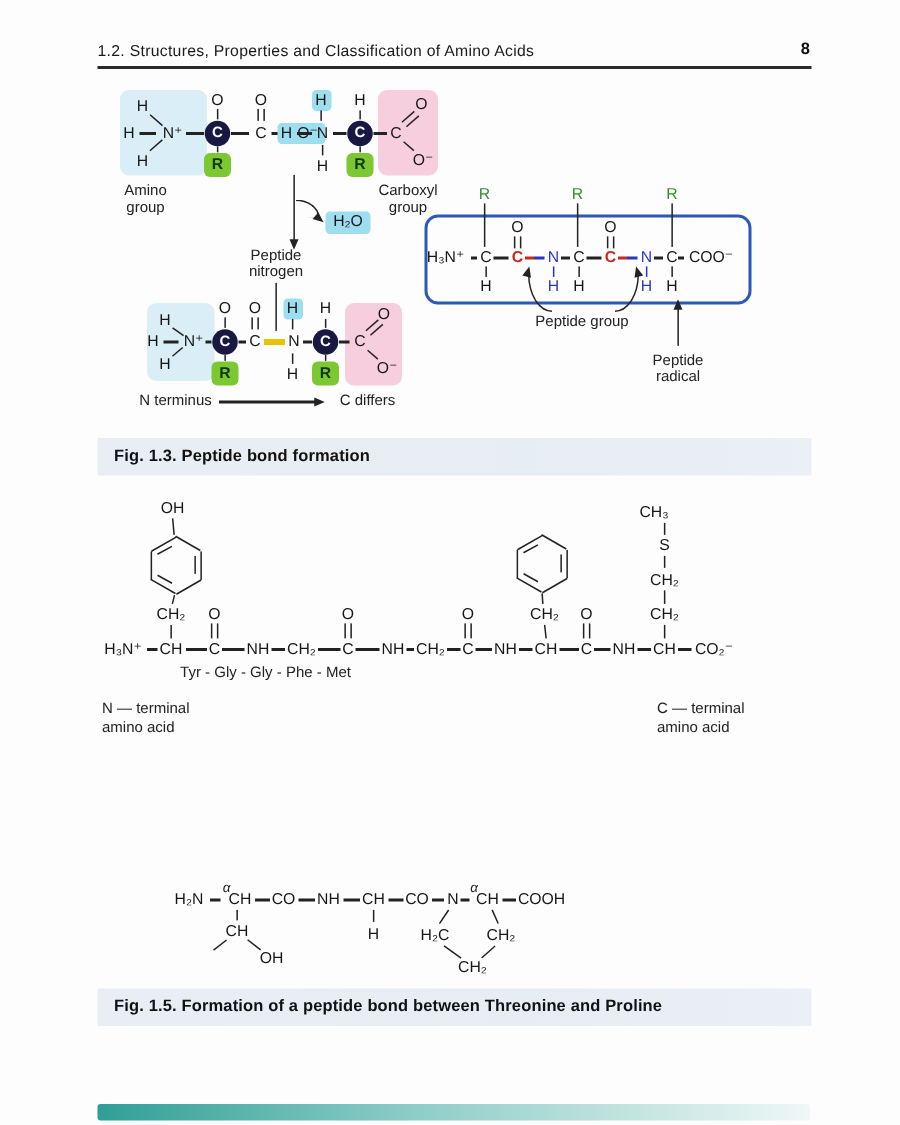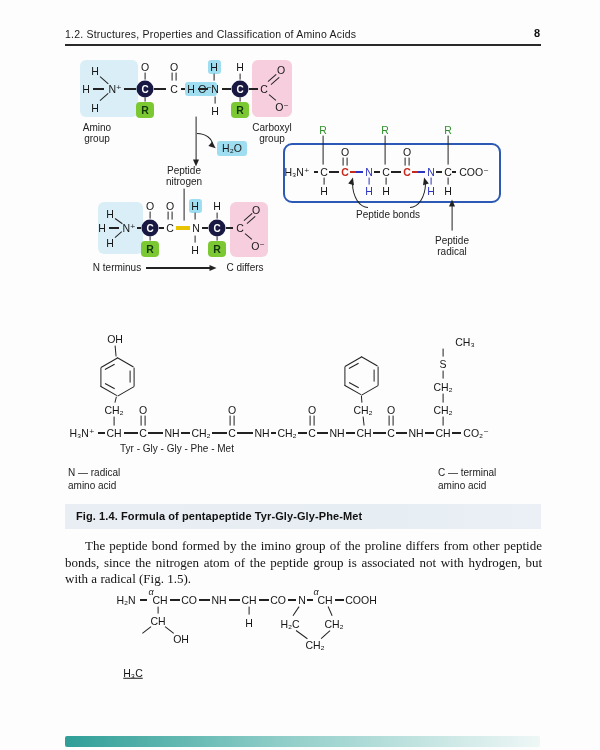--- a/index.html
+++ b/index.html
@@ -199,21 +199,21 @@
       <div class="t " style="left: 324px; top: 191px;">H</div>
       <div class="ln " style="left: 324px; top: 177.4px; width: 7px; height: 1.2px; transform: rotate(90deg);"></div>
       <div class="t " style="left: 386px; top: 191px;">H</div>
       <div class="ln " style="left: 386px; top: 177.4px; width: 7px; height: 1.2px; transform: rotate(90deg);"></div>
       <div class="t " style="left: 448px; top: 191px;">H</div>
       <div class="ln " style="left: 448px; top: 177.4px; width: 7px; height: 1.2px; transform: rotate(90deg);"></div>
       <div class="t bluet" style="left: 369px; top: 191px;">H</div>
       <div class="ln blueln" style="left: 369px; top: 177.4px; width: 7px; height: 1.2px; transform: rotate(90deg);"></div>
       <div class="t bluet" style="left: 431px; top: 191px;">H</div>
       <div class="ln blueln" style="left: 431px; top: 177.4px; width: 7px; height: 1.2px; transform: rotate(90deg);"></div>
-      <div class="t small" style="left: 388px; top: 215px;">Peptide bonds</div>
+      <div class="t small" style="left: 388px; top: 215px;">Peptide group</div>
       <div class="arc arc-bl" style="left: 352px; top: 183px; width: 15px; height: 24px;"></div>
       <div class="tri" style="left: 352px; top: 181px; transform: translate(-50%, -50%) rotate(-75deg);"></div>
       <div class="arc arc-br" style="left: 410px; top: 183px; width: 15px; height: 24px;"></div>
       <div class="tri" style="left: 425px; top: 181px; transform: translate(-50%, -50%) rotate(-105deg);"></div>
       <div class="ln " style="left: 452px; top: 204.4px; width: 26px; height: 1.2px; transform: rotate(90deg);"></div>
       <div class="tri" style="left: 452px; top: 203px; transform: translate(-50%, -50%) rotate(-90deg);"></div>
       <div class="t small" style="left: 452px; top: 241px;">Peptide</div>
       <div class="t small" style="left: 452px; top: 252px;">radical</div>
     </div>
   <div id="fig14" class="diagram">
@@ -277,30 +277,30 @@
       <div class="ln " style="left: 362px; top: 402.4px; width: 7.01783px; height: 1.2px; transform: rotate(-94.0856deg);"></div>
       <div class="ln " style="left: 361px; top: 356.4px; width: 19.0394px; height: 1.2px; transform: rotate(29.9315deg);"></div>
       <div class="ln " style="left: 377.5px; top: 365.9px; width: 19px; height: 1.2px; transform: rotate(90deg);"></div>
       <div class="ln " style="left: 377.5px; top: 384.9px; width: 19.0394px; height: 1.2px; transform: rotate(150.068deg);"></div>
       <div class="ln " style="left: 361px; top: 394.4px; width: 19.0394px; height: 1.2px; transform: rotate(-150.068deg);"></div>
       <div class="ln " style="left: 344.5px; top: 384.9px; width: 19px; height: 1.2px; transform: rotate(-90deg);"></div>
       <div class="ln " style="left: 344.5px; top: 365.9px; width: 19.0394px; height: 1.2px; transform: rotate(-29.9315deg);"></div>
       <div class="ln " style="left: 374px; top: 369.4px; width: 12px; height: 1.2px; transform: rotate(90deg);"></div>
       <div class="ln " style="left: 349px; top: 368.4px; width: 11.4127px; height: 1.2px; transform: rotate(-28.8108deg);"></div>
       <div class="ln " style="left: 349px; top: 382.4px; width: 11.4127px; height: 1.2px; transform: rotate(28.8108deg);"></div>
-      <div class="t " style="left: 465px; top: 342px;">CH₃</div>
+      <div class="t " style="left: 436px; top: 342px;">CH₃</div>
       <div class="ln " style="left: 443px; top: 348.4px; width: 8px; height: 1.2px; transform: rotate(90deg);"></div>
       <div class="t " style="left: 443px; top: 364px;">S</div>
       <div class="ln " style="left: 443px; top: 370.4px; width: 8px; height: 1.2px; transform: rotate(90deg);"></div>
       <div class="t " style="left: 443px; top: 387px;">CH₂</div>
       <div class="ln " style="left: 443px; top: 393.4px; width: 9px; height: 1.2px; transform: rotate(90deg);"></div>
       <div class="t " style="left: 443px; top: 410px;">CH₂</div>
       <div class="ln " style="left: 443px; top: 416.4px; width: 9px; height: 1.2px; transform: rotate(90deg);"></div>
       <div class="t small" style="left: 177px; top: 449px;">Tyr - Gly - Gly - Phe - Met</div>
-      <div class="t small left" style="left: 68px; top: 473px;">N — radical</div>
+      <div class="t small left" style="left: 68px; top: 473px;">N — terminal</div>
       <div class="t small left" style="left: 68px; top: 486px;">amino acid</div>
       <div class="t small left" style="left: 438px; top: 473px;">C — terminal</div>
       <div class="t small left" style="left: 438px; top: 486px;">amino acid</div>
     </div>
   <div id="fig15" class="diagram">
       <div class="t " style="left: 126px; top: 600px;">H₂N</div>
       <div class="ln " style="left: 140px; top: 599.4px; width: 7px; height: 1.2px; transform: rotate(0deg);"></div>
       <div class="t alpha" style="left: 151px; top: 592px;">α</div>
       <div class="t " style="left: 160px; top: 600px;">CH</div>
       <div class="ln " style="left: 170px; top: 599.4px; width: 10px; height: 1.2px; transform: rotate(0deg);"></div>
@@ -328,20 +328,22 @@
       <div class="t " style="left: 249px; top: 623px;">H</div>
       <div class="ln " style="left: 299px; top: 606.4px; width: 10.8167px; height: 1.2px; transform: rotate(123.69deg);"></div>
       <div class="t " style="left: 290px; top: 624px;">H₂C</div>
       <div class="ln " style="left: 328px; top: 606.4px; width: 9.84886px; height: 1.2px; transform: rotate(66.0375deg);"></div>
       <div class="t " style="left: 334px; top: 624px;">CH₂</div>
       <div class="ln " style="left: 296px; top: 630.4px; width: 13.6015px; height: 1.2px; transform: rotate(36.0274deg);"></div>
       <div class="ln " style="left: 330px; top: 630.4px; width: 12.0416px; height: 1.2px; transform: rotate(138.366deg);"></div>
       <div class="t " style="left: 315px; top: 645px;">CH₂</div>
     </div>
 
-  <div class="capbar" style="top:504px">
-    <span class="capt">Fig. 1.4. Formula of pentapeptide Tyr-Gly-Gly-Phe-Met</span>
+  <div class="capbar" style="top:292px">
+    <span class="capt">Fig. 1.3. Peptide bond formation</span>
   </div>
-
-  <p class="para">The peptide bond formed by the imino group of the proline differs from other peptide bonds, since the nitrogen atom of the peptide group is associated not with hydrogen, but with a radical (Fig. 1.5).</p>
+  <div class="capbar" style="top:659px">
+    <span class="capt">Fig. 1.5. Formation of a peptide bond between Threonine and Proline</span>
+  </div>
+
 
   <div class="tealbar"></div>
 </div>
 
 </body></html>

